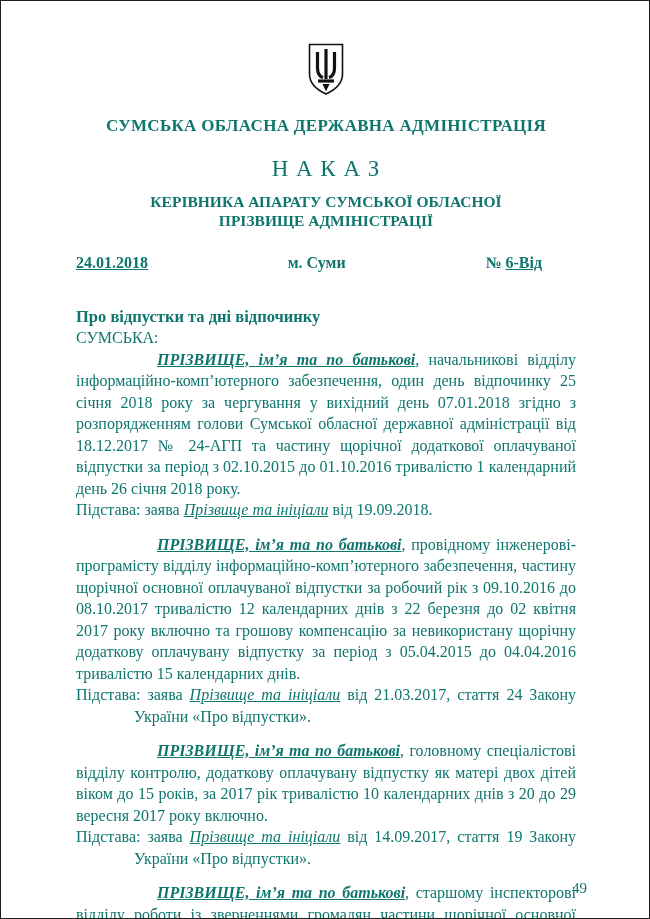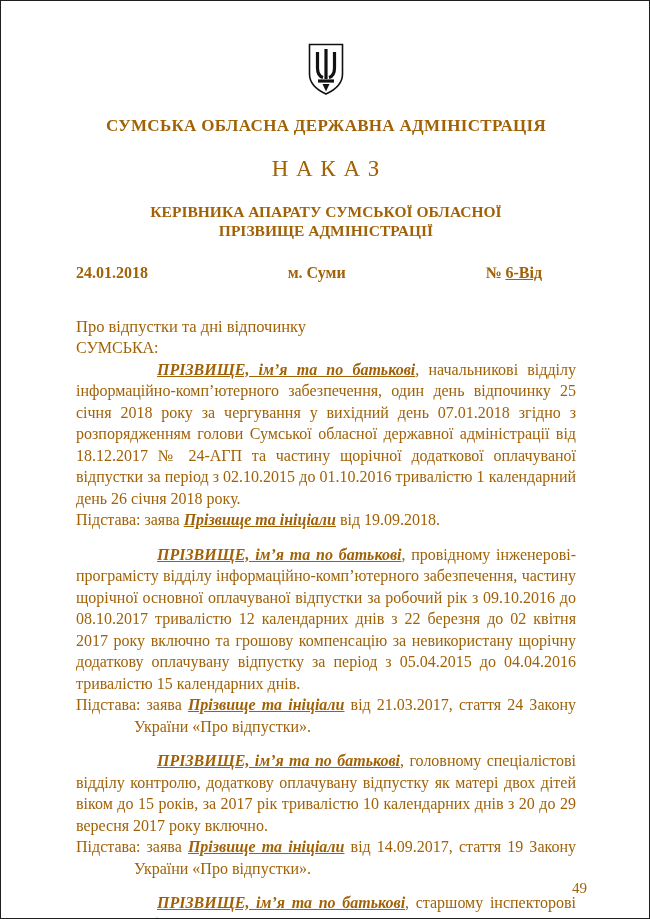--- a/index.html
+++ b/index.html
@@ -1,57 +1,57 @@
 <!DOCTYPE html>
 <html lang="uk"><head>
 <meta charset="utf-8">
 <style>
   html,body { margin:0; padding:0; background:#888; }
   .page {
     width:650px; height:919px; box-sizing:border-box;
     background:#fff; border:1px solid #1f1f1f;
     position:relative; overflow:hidden;
-    font-family:"Liberation Serif", serif; color:#a16207;
+    font-family:"Liberation Serif", serif; color:#0f766e;
     margin:0 auto;
   }
   .content { padding:42px 73px 0 75px; }
 
   .emblem-wrap { text-align:center; }
 
   .org-name {
     text-align:center; font-weight:bold; font-size:17px;
     letter-spacing:0.3px; margin-top:16px; white-space:nowrap;
   }
   .doc-type {
     text-align:center; font-weight:normal; font-size:23px;
     margin-top:20px; letter-spacing:1px;
   }
   .doc-subtitle {
     text-align:center; font-weight:bold; font-size:15.5px;
     line-height:19px;
   }
-  .doc-subtitle.first { margin-top:20px; }
+  .doc-subtitle.first { margin-top:10px; }
 
   .meta-row {
     display:flex; justify-content:space-between; align-items:baseline;
     margin-top:24px; font-weight:bold; font-size:16px;
     padding-right:34px;
   }
-  .meta-date { }
+  .meta-date { text-decoration:underline; }
   .meta-number-value { text-decoration:underline; }
 
-  .subject { font-weight:normal; font-size:16.5px; margin-top:35px; }
+  .subject { font-weight:bold; font-size:16.5px; margin-top:35px; }
 
   .order-verb { font-size:16.5px; margin-top:39px; }
 
   .body-text p { margin:0; font-size:16px; line-height:21.5px; text-align:justify; }
   .item-par { text-indent:40px; }
   .person-name { font-weight:bold; font-style:italic; text-decoration:underline;margin-left:41px; }
   .basis { margin-top:6px; padding-left:58px; text-indent:-58px; }
-  .basis-name { font-weight:bold; font-style:italic; text-decoration:underline; }
+  .basis-name { font-weight:normal; font-style:italic; text-decoration:underline; }
   .order-item + .order-item { margin-top:13px; }
 
   .page-number { position:absolute; right:62px; top:879px; font-size:15px; }
 </style>
 </head>
 <body>
 
 <div class="page">
   <div class="content">
 

